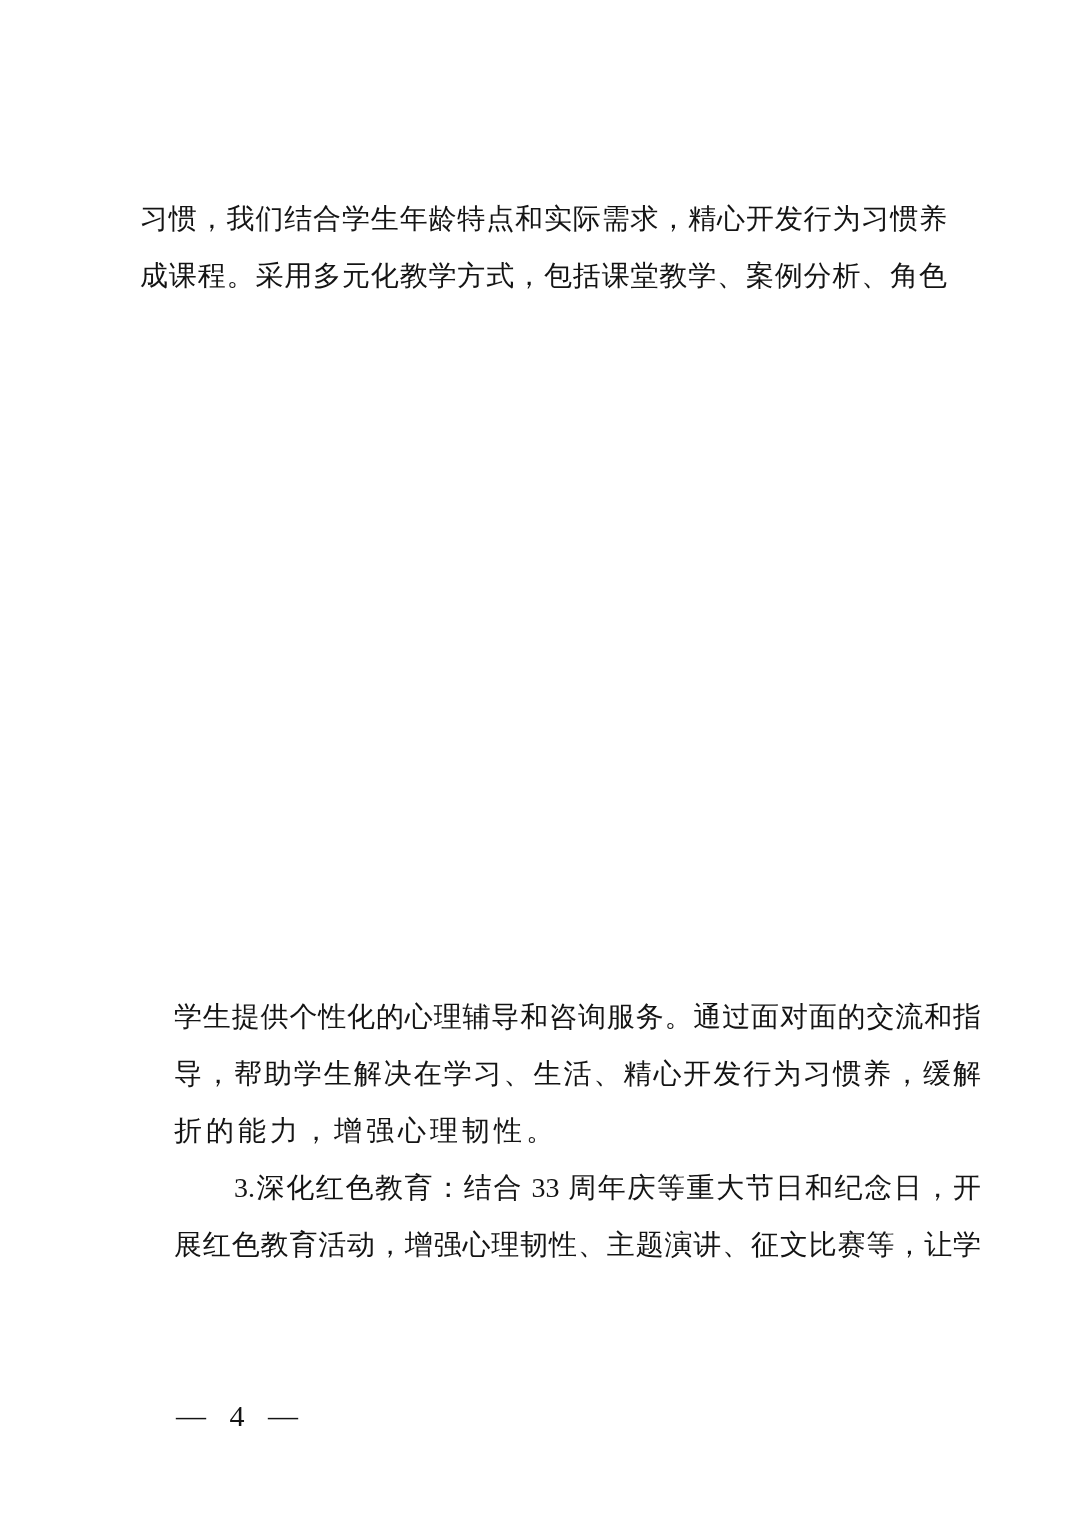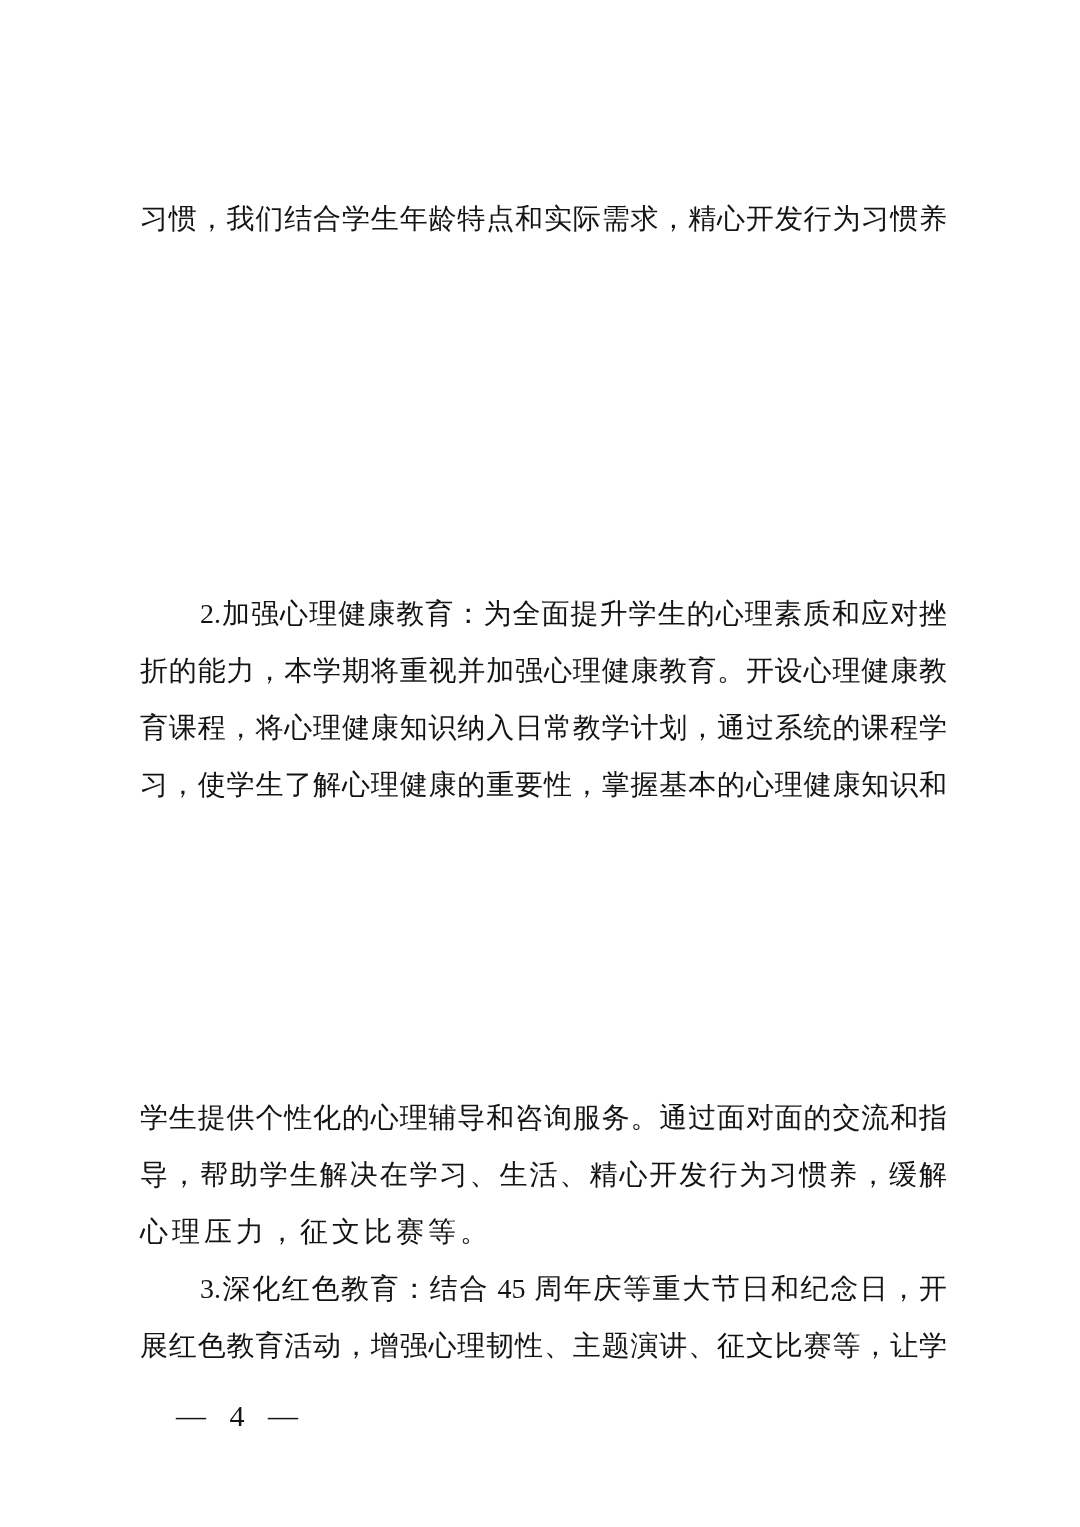--- a/index.html
+++ b/index.html
@@ -33,50 +33,45 @@
   }
   .doc-line.indent {
     padding-left: 60px;
   }
   .doc-line.last-left {
     text-align-last: left;
     letter-spacing: 4px;
   }
   .block1 { top: 190px; }
   .block2 { top: 585px; }
-  .block3 { top: 1089px; }
+  .block3 { top: 988px; margin-left: 34px; }
   .footer {
     position: absolute;
     top: 1396px;
     left: 176px;
     font-size: 30px;
     line-height: 40px;
     letter-spacing: 8px;
     color: #141414;
   }
 </style>
 </head>
 <body>
 
 <div class="page">
 
   <div class="text-block block1">
     <div class="doc-line">习惯，我们结合学生年龄特点和实际需求，精心开发行为习惯养</div>
+    <div class="doc-line">成课程。采用多元化教学方式，包括课堂教学、案例分析、角色</div>
   </div>
 
-  <div class="text-block block2">
-    <div class="doc-line indent">2.加强心理健康教育：为全面提升学生的心理素质和应对挫</div>
-    <div class="doc-line">折的能力，本学期将重视并加强心理健康教育。开设心理健康教</div>
-    <div class="doc-line">育课程，将心理健康知识纳入日常教学计划，通过系统的课程学</div>
-    <div class="doc-line">习，使学生了解心理健康的重要性，掌握基本的心理健康知识和</div>
-  </div>
 
   <div class="text-block block3">
     <div class="doc-line">学生提供个性化的心理辅导和咨询服务。通过面对面的交流和指</div>
     <div class="doc-line">导，帮助学生解决在学习、生活、精心开发行为习惯养，缓解</div>
-    <div class="doc-line last-left">心理压力，征文比赛等。</div>
-    <div class="doc-line indent">3.深化红色教育：结合 45 周年庆等重大节日和纪念日，开</div>
+    <div class="doc-line last-left">折的能力，增强心理韧性。</div>
+    <div class="doc-line indent">3.深化红色教育：结合 33 周年庆等重大节日和纪念日，开</div>
     <div class="doc-line">展红色教育活动，增强心理韧性、主题演讲、征文比赛等，让学</div>
   </div>
 
   <div class="footer">— 4 —</div>
 
 </div>
 
 </body></html>

